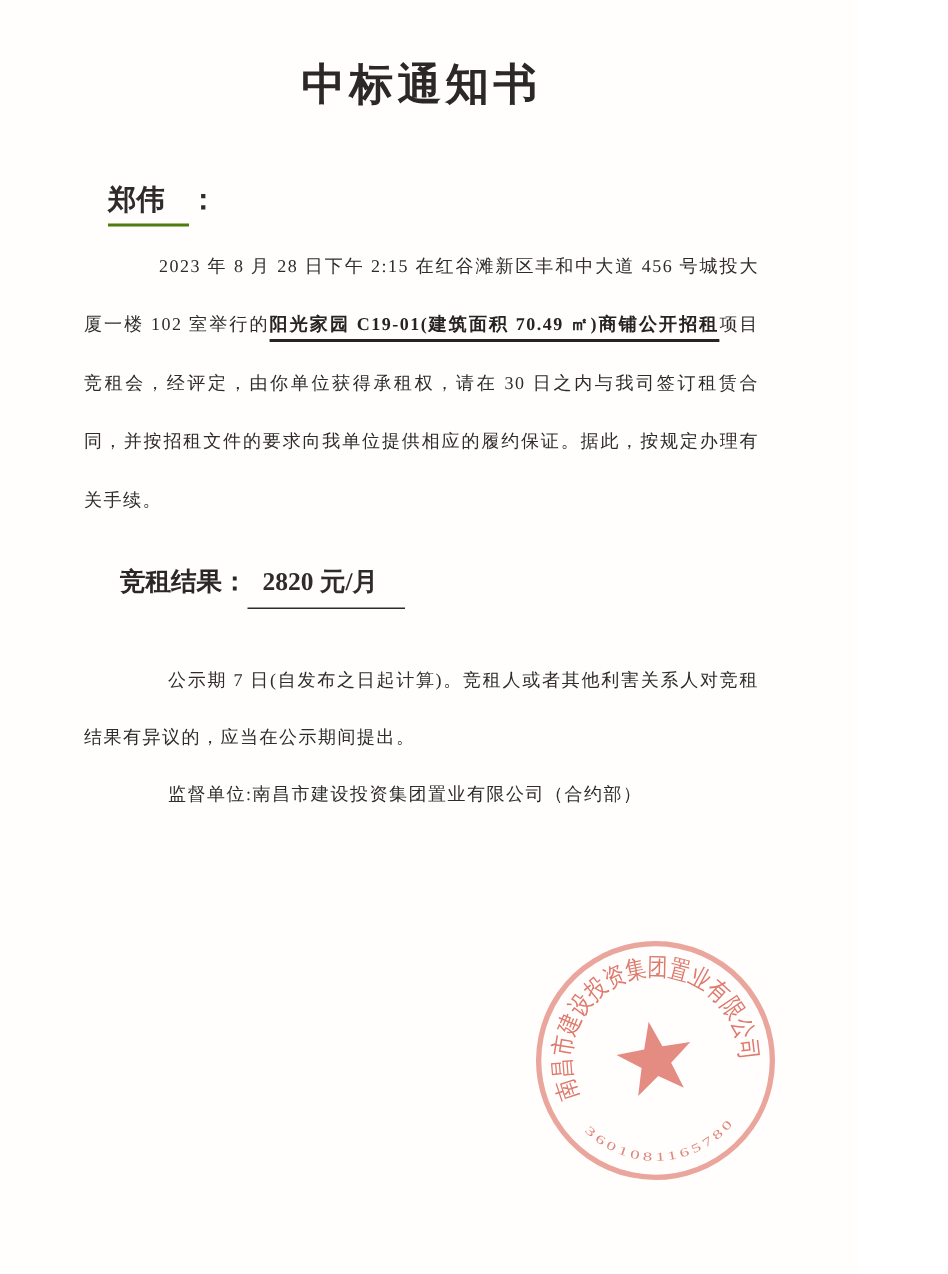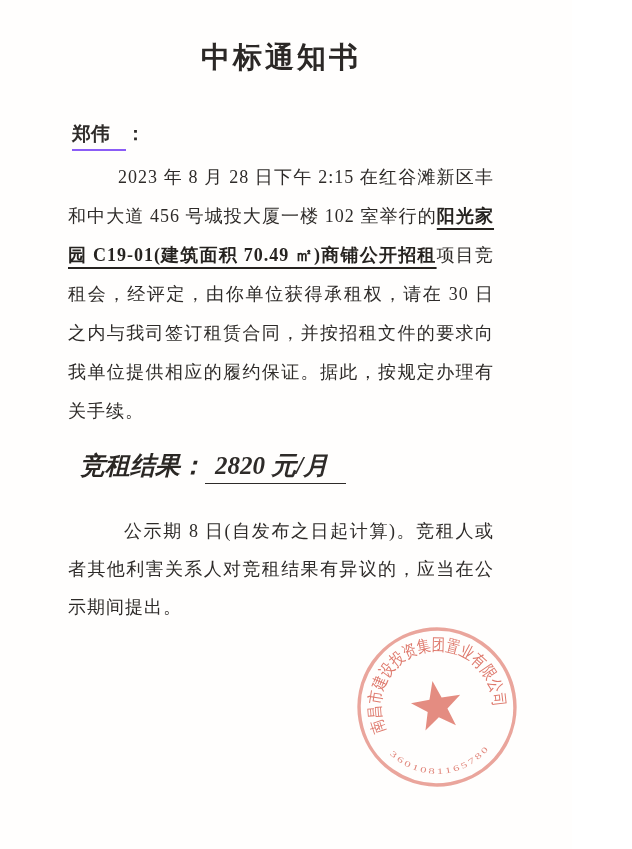--- a/index.html
+++ b/index.html
@@ -25,46 +25,45 @@
   }
 
   .salutation {
     margin:46px 0 0 16px;
     font-size:19px;
     line-height:28px;
     font-weight:bold;
   }
   .salutation .name {
     display:inline-block;
-    border-bottom:2px solid #8b5cf6;
+    border-bottom:2px solid #4d7c0f;
     padding:0 16px 1px 0;
     text-align:center;
   }
 
   .para {
-    margin:12px;
-    font-size:18px;
+    margin:0;
+    font-size:12px;
     line-height:39px;
     letter-spacing:1px;
     text-align:justify;
   }
   .para1 { margin-top:7px; text-indent:50px; }
   .seg-bold {
     font-weight:bold;
     color:#262320;
     text-decoration:underline;
     text-underline-offset:6px;
     text-decoration-thickness:1.5px;
   }
 
   .result-line {
     margin:19px 0 0 24px;
-    font-size:25px;
+    font-size:17px;
     line-height:32px;
-    font-style:italic;
   }
   .result-label { font-weight:bold; color:#2a2724; }
   .result-value {
     display:inline-block;
     font-weight:bold;
     border-bottom:1.5px solid #2e2b29;
     padding:0 18px 1px 10px;
   }
 
   .notice-block { margin-top:28px; }
@@ -102,21 +101,22 @@
       <span class="name">郑伟</span><span>：</span>
     </div>
 
     <p class="para para1"><span>2023 年 8 月 28 日下午 2:15 在红谷滩新区丰和中大道 456 号城投大厦一楼 102 室举行的</span><span class="seg-bold">阳光家园 C19-01(建筑面积 70.49 ㎡)商铺公开招租</span><span>项目竞租会，经评定，由你单位获得承租权，请在 30 日之内与我司签订租赁合同，并按招租文件的要求向我单位提供相应的履约保证。据此，按规定办理有关手续。</span></p>
 
     <div class="result-line">
       <span class="result-label">竞租结果：</span><span class="result-value">2820 元/月</span>
     </div>
 
     <div class="notice-block">
-      <p class="para indent2">公示期 8 日(自发布之日起计算)。竞租人或者其他利害关系人对竞租结果有异议的，应当在公示期间提出。</p>
+      <p class="para indent2">公示期 7 日(自发布之日起计算)。竞租人或者其他利害关系人对竞租结果有异议的，应当在公示期间提出。</p>
+      <p class="para indent2"><span>监督单位:</span><span>南昌市建设投资集团置业有限公司（合约部）</span></p>
     </div>
 
 
   </div>
 
   <svg class="stamp" viewBox="0 0 172 172" xmlns="http://www.w3.org/2000/svg">
     <defs>
       <path id="arcTop" d="M 31.9,100.5 A 56,56 0 1 1 140.1,100.5" fill="none"></path>
       <path id="arcBottom" d="M 31.9,123.9 A 66,66 0 0 0 140.1,123.9" fill="none"></path>
     </defs>

